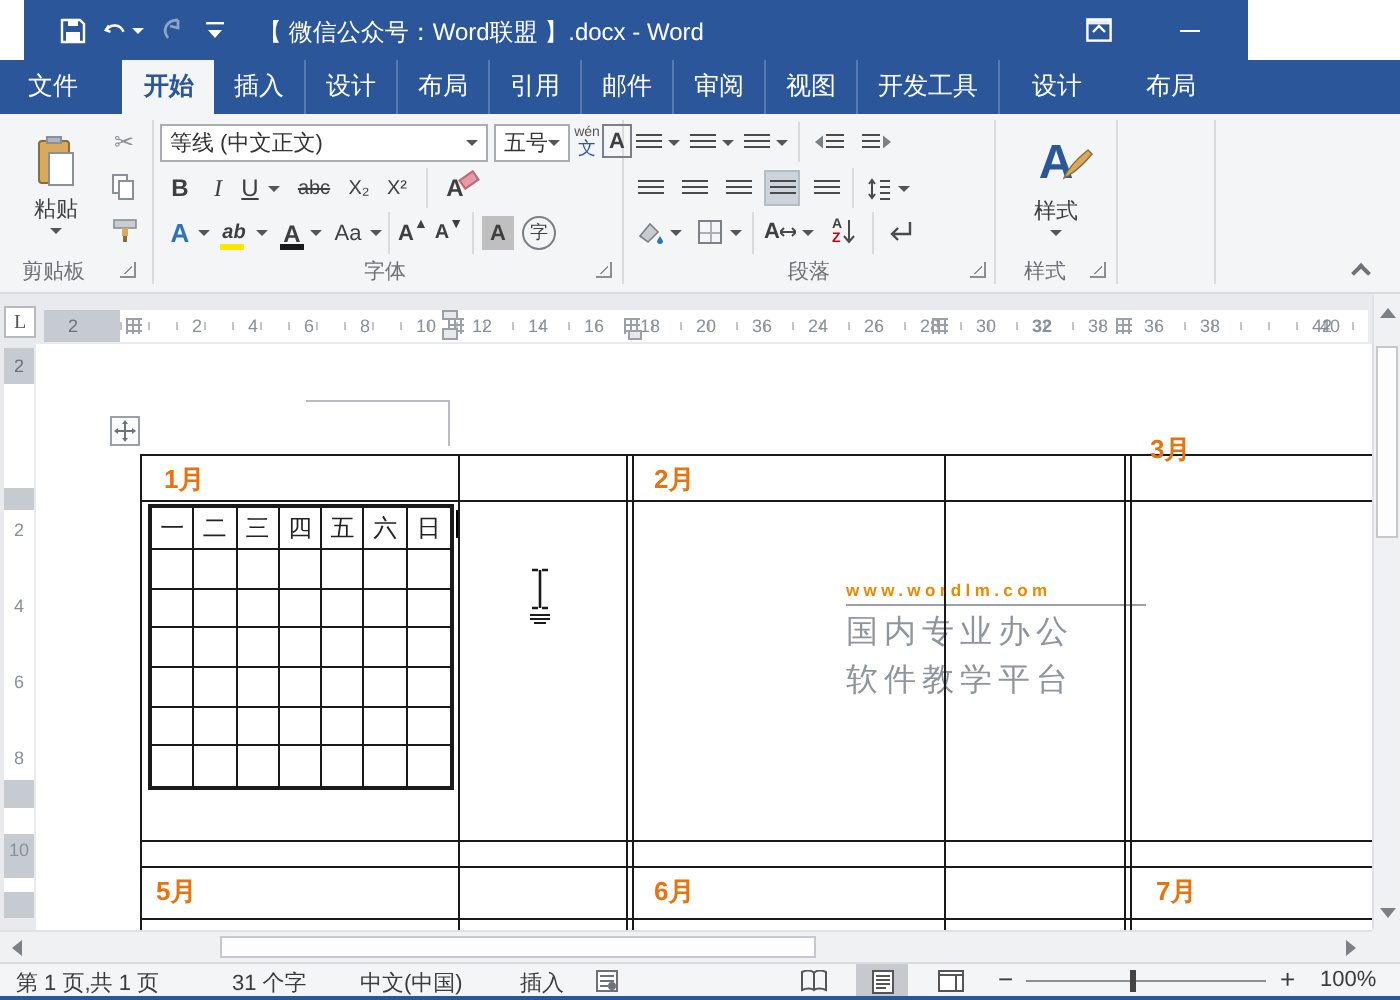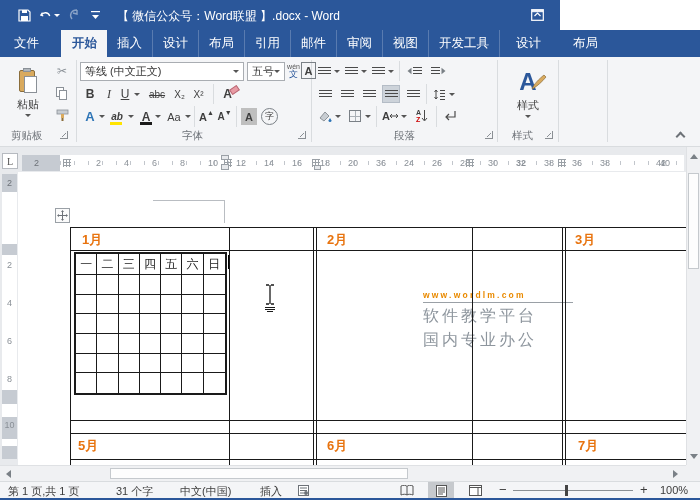--- a/index.html
+++ b/index.html
@@ -1,21 +1,21 @@
 <!DOCTYPE html>
 <html style="--titlebar: #2b579a; --contextual: #1f4a72; --accent: #2b579a; --month_orange: #e8730e; --logo_blue: #2373b9; --logo_orange: #f08300; --tagline_gray: #8d959d;"><head>
 <meta charset="utf-8">
 <style>
   * { margin:0; padding:0; box-sizing:border-box; }
   html,body { width:700px; height:500px; overflow:hidden; }
   body { font-family:"Liberation Sans","DejaVu Sans",sans-serif; }
   #win { position:relative; width:700px; height:500px; background:#fff; overflow:hidden; }
 
   
-  #titlebar { position:absolute; left:0; top:0; width:560px; height:30px; background:var(--titlebar,#2b579a);text-decoration:underline; }
+  #titlebar { position:absolute; left:12px; top:0; width:612px; height:30px; background:var(--titlebar,#2b579a);text-decoration:underline; }
   .qat-btn { position:absolute; top:6px; width:20px; height:18px; display:flex; align-items:center; justify-content:center; }
   #title-text { position:absolute; left:117px; top:8px; color:#fff; font-size:12px; white-space:nowrap; }
   #ctx-block { position:absolute; left:405px; top:0; width:107px; height:30px; background:var(--contextual,#1f4a72); color:#c3d0e2; font-size:12px; display:flex; align-items:center; justify-content:center; }
   .winctl { position:absolute; top:0; width:34px; height:30px; color:#fff; display:flex; align-items:center; justify-content:center; font-size:13px; }
   .maxbox { width:9px; height:9px; border:1px solid #fff; display:inline-block; }
 
   
   #tabrow { position:absolute; left:0; top:30px; width:700px; height:27px; background:var(--titlebar,#2b579a); display:flex; align-items:stretch; }
   .tab { color:#fff; font-size:12.5px; display:flex; align-items:center; padding:0 10px; border-right:1px solid rgba(255,255,255,.22); cursor:default; }
   .tab.first { border-left:1px solid rgba(255,255,255,.22); }
@@ -445,22 +445,22 @@
     </div>
   </div>
 
   <div id="docarea">
 
     <div class="cropline" style="left:135px;top:28px;width:72px;height:1px"></div>
     <div class="cropline" style="left:206px;top:28px;width:1px;height:23px"></div>
 
     <div id="watermark">
       <div id="wm-url">www.wordlm.com</div>
+      <div class="wm-tag">国内专业办公</div>
       <div class="wm-tag">软件教学平台</div>
-      <div class="wm-tag">国内专业办公</div>
     </div>
 
     <div class="hline" style="left:52px;top:55px;width:616px"></div>
     <div class="hline" style="left:52px;top:78px;width:616px"></div>
     <div class="hline" style="left:52px;top:248px;width:616px"></div>
     <div class="hline" style="left:52px;top:261px;width:616px"></div>
     <div class="hline" style="left:52px;top:287px;width:616px"></div>
     <div class="vline" style="left:52px;top:55px;height:238px"></div>
     <div class="vline" style="left:211px;top:55px;height:238px"></div>
     <div class="vline" style="left:295px;top:55px;height:238px"></div>
@@ -530,21 +530,21 @@
 
     <div id="ibeam">
       <svg width="12" height="30" viewBox="0 0 12 30">
           <path d="M2 1 H5 M7 1 H10 M6 1 V20 M2 20 H5 M7 20 H10" stroke="#1a1a1a" stroke-width="1.3" fill="none"></path>
           <path d="M1 23.5 H11 M1 25.5 H11 M3 27.5 H9" stroke="#1a1a1a" stroke-width="1" fill="none"></path>
         </svg>
     </div>
     <div id="month-labels">
         <span class="monthlabel" style="left: 64px; top: 59px;">1月</span>
         <span class="monthlabel" style="left: 309px; top: 59px;">2月</span>
-        <span class="monthlabel" style="left: 557px; top: 59px;">3月</span>
+        <span class="monthlabel" style="left: 557px; top: 44px;">3月</span>
         <span class="monthlabel" style="left: 60px; top: 265px;">5月</span>
         <span class="monthlabel" style="left: 309px; top: 265px;">6月</span>
         <span class="monthlabel" style="left: 560px; top: 265px;">7月</span>
       </div>
   </div>
 
   <div id="vscroll">
     <div class="sarrow" style="left:0;top:2px;width:14px;height:14px">
         <span class="tri-u"></span>
       </div>

